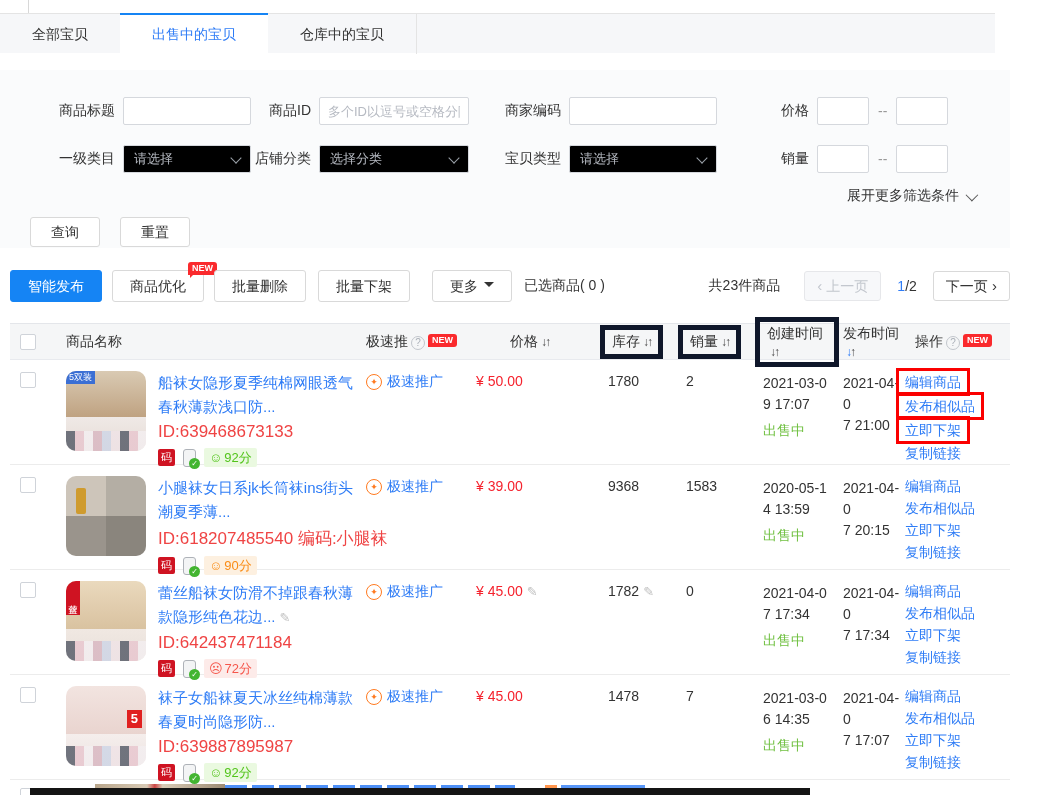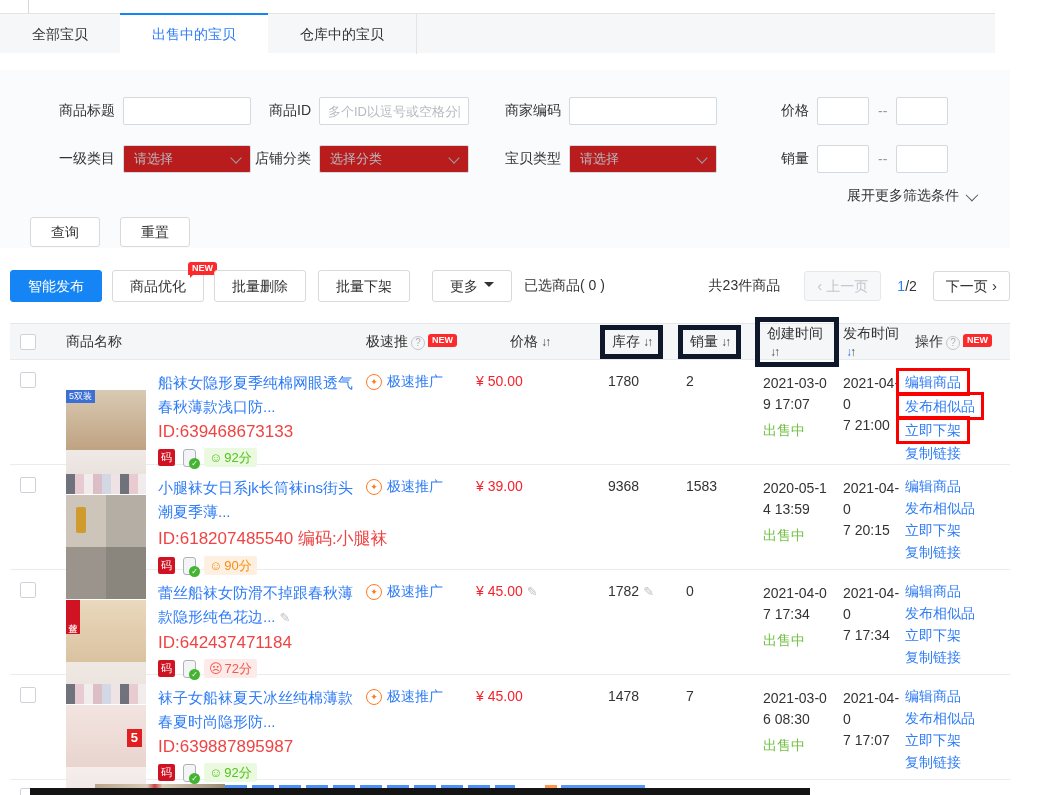--- a/index.html
+++ b/index.html
@@ -20,21 +20,21 @@
   .filter-panel { position:absolute; left:0; top:70px; width:1010px; height:178px;
     background:#fafbfc; padding:27px 35px 0 30px; }
   .f-row { display:flex; align-items:center; }
   .f-row + .f-row { margin-top:20px; }
   .f-label { text-align:right; margin-right:8px; color:#333; white-space:nowrap; }
   .w85{width:85px;} .w60{width:60px;} .w58{width:58px;} .w28{width:28px;}
   .f-input { height:28px; border:1px solid #d5d8dd; background:#fff; border-radius:2px;
     padding:0 8px; font-size:13px; color:#333; outline:none; font-family:inherit; }
   .f-input::placeholder { color:#b6bac2; }
   .in126{width:128px;} .in150{width:150px;} .in148{width:148px;} .in50{width:52px;}
-  .f-select { position:relative; height:28px; border:1px solid #d5d8dd; background:#b91c1c;
+  .f-select { position:relative; height:28px; border:1px solid #d5d8dd; background:#000000;
     border-radius:2px; padding:0 22px 0 10px; line-height:26px; font-size:13px; color:#b6bac2; cursor:pointer; }
   .chev { position:absolute; right:10px; top:8px; width:8px; height:8px;
     border-right:1px solid #9aa0a8; border-bottom:1px solid #9aa0a8; transform:rotate(45deg); }
   .range-sep { margin:0 9px; color:#999; }
   .g2{} .g3{margin-left:34px;} .g4{margin-left:64px;}
   .expand-row { margin-top:14px; text-align:right; padding-right:0; }
   .expand-link { display:inline-flex; align-items:center; gap:7px; color:#333; cursor:pointer; }
   .expand-link .chev2 { width:9px; height:9px; border-right:1.5px solid #555; border-bottom:1.5px solid #555;
     transform:rotate(45deg) translateY(-2px); display:inline-block; }
   .btn-row { margin-top:12px; }
@@ -79,21 +79,21 @@
   .sort .b { color:#2e7cf6; }
   .help-icon { display:inline-block; width:14px; height:14px; border:1px solid #c2c6cc; border-radius:50%;
     color:#aab0b8; font-size:10px; line-height:12px; text-align:center; margin:0 3px; cursor:pointer; }
   .hd-new { position:relative; display:inline-block; background:#fa2a2d; color:#fff; font-size:9px; font-weight:bold;
     line-height:13px; padding:0 4px; border-radius:3px 3px 3px 0; vertical-align:3px; }
   .redbox { display:inline-block; border:5px solid #0f172a; padding:3px 7px; margin:-6px -8px;
     position:relative; z-index:3; }
 
   
   .prod { display:flex; padding-top:11px; }
-  .prod-img { position:relative; width:80px; height:104px; border-radius:0; overflow:hidden; flex:none;margin-top:19px; }
+  .prod-img { position:relative; width:80px; height:80px; border-radius:10px; overflow:hidden; flex:none; }
   .img1 { background:linear-gradient(180deg,#d9cab3 0%,#bfa281 58%,#efe9e6 58%,#e6dcd6 100%); }
   .img1::after, .img3::after, .img4::after { content:""; position:absolute; left:0; right:0; bottom:0; height:20px;
     background:repeating-linear-gradient(90deg,#5a5f6b 0 9px,#e8c7cf 9px 18px,#f3eef0 18px 27px,#d9b8c2 27px 36px,#cfd6e6 36px 45px,#efe3e6 45px 54px); opacity:.85; }
   .img2 { background:linear-gradient(90deg,#cdc5ba 0 50%,#b4aea4 50% 100%); }
   .img2::before { content:""; position:absolute; left:0; right:0; top:50%; height:50%; background:rgba(60,58,54,.35); }
   .img2::after { content:""; position:absolute; left:10px; top:12px; width:10px; height:26px; background:#cf9b2e; border-radius:2px; }
   .img3 { background:linear-gradient(180deg,#ead9bd 0%,#d9c2a0 60%,#f0e8e2 60%,#e8e0da 100%); }
   .img4 { background:linear-gradient(180deg,#f2e4e0 0%,#e9d4cf 60%,#f5eeec 60%,#ece4e2 100%); }
   .img-label { position:absolute; left:0; top:0; background:#3b6fd4; color:#fff; font-size:9px; line-height:13px; padding:0 3px; }
   .img-label.red-v { background:#cf1322; writing-mode:vertical-rl; line-height:14px; padding:3px 0; height:34px; text-align:center; }
@@ -456,21 +456,21 @@
         </div>
       <div class="c-stock">
           <div class="num-val">1478</div>
         </div>
       <div class="c-sales">
           <div class="num-val">7</div>
         </div>
       <div class="c-created">
         <div class="date-cell">
           <div>2021-03-0</div>
-            <div>6 08:30</div>
+            <div>6 14:35</div>
         </div>
         <div class="status">出售中</div>
       </div>
       <div class="c-pub">
         <div class="date-cell">
           <div>2021-04-0</div>
             <div>7 17:07</div>
         </div>
       </div>
       <div class="c-act act-cell">

